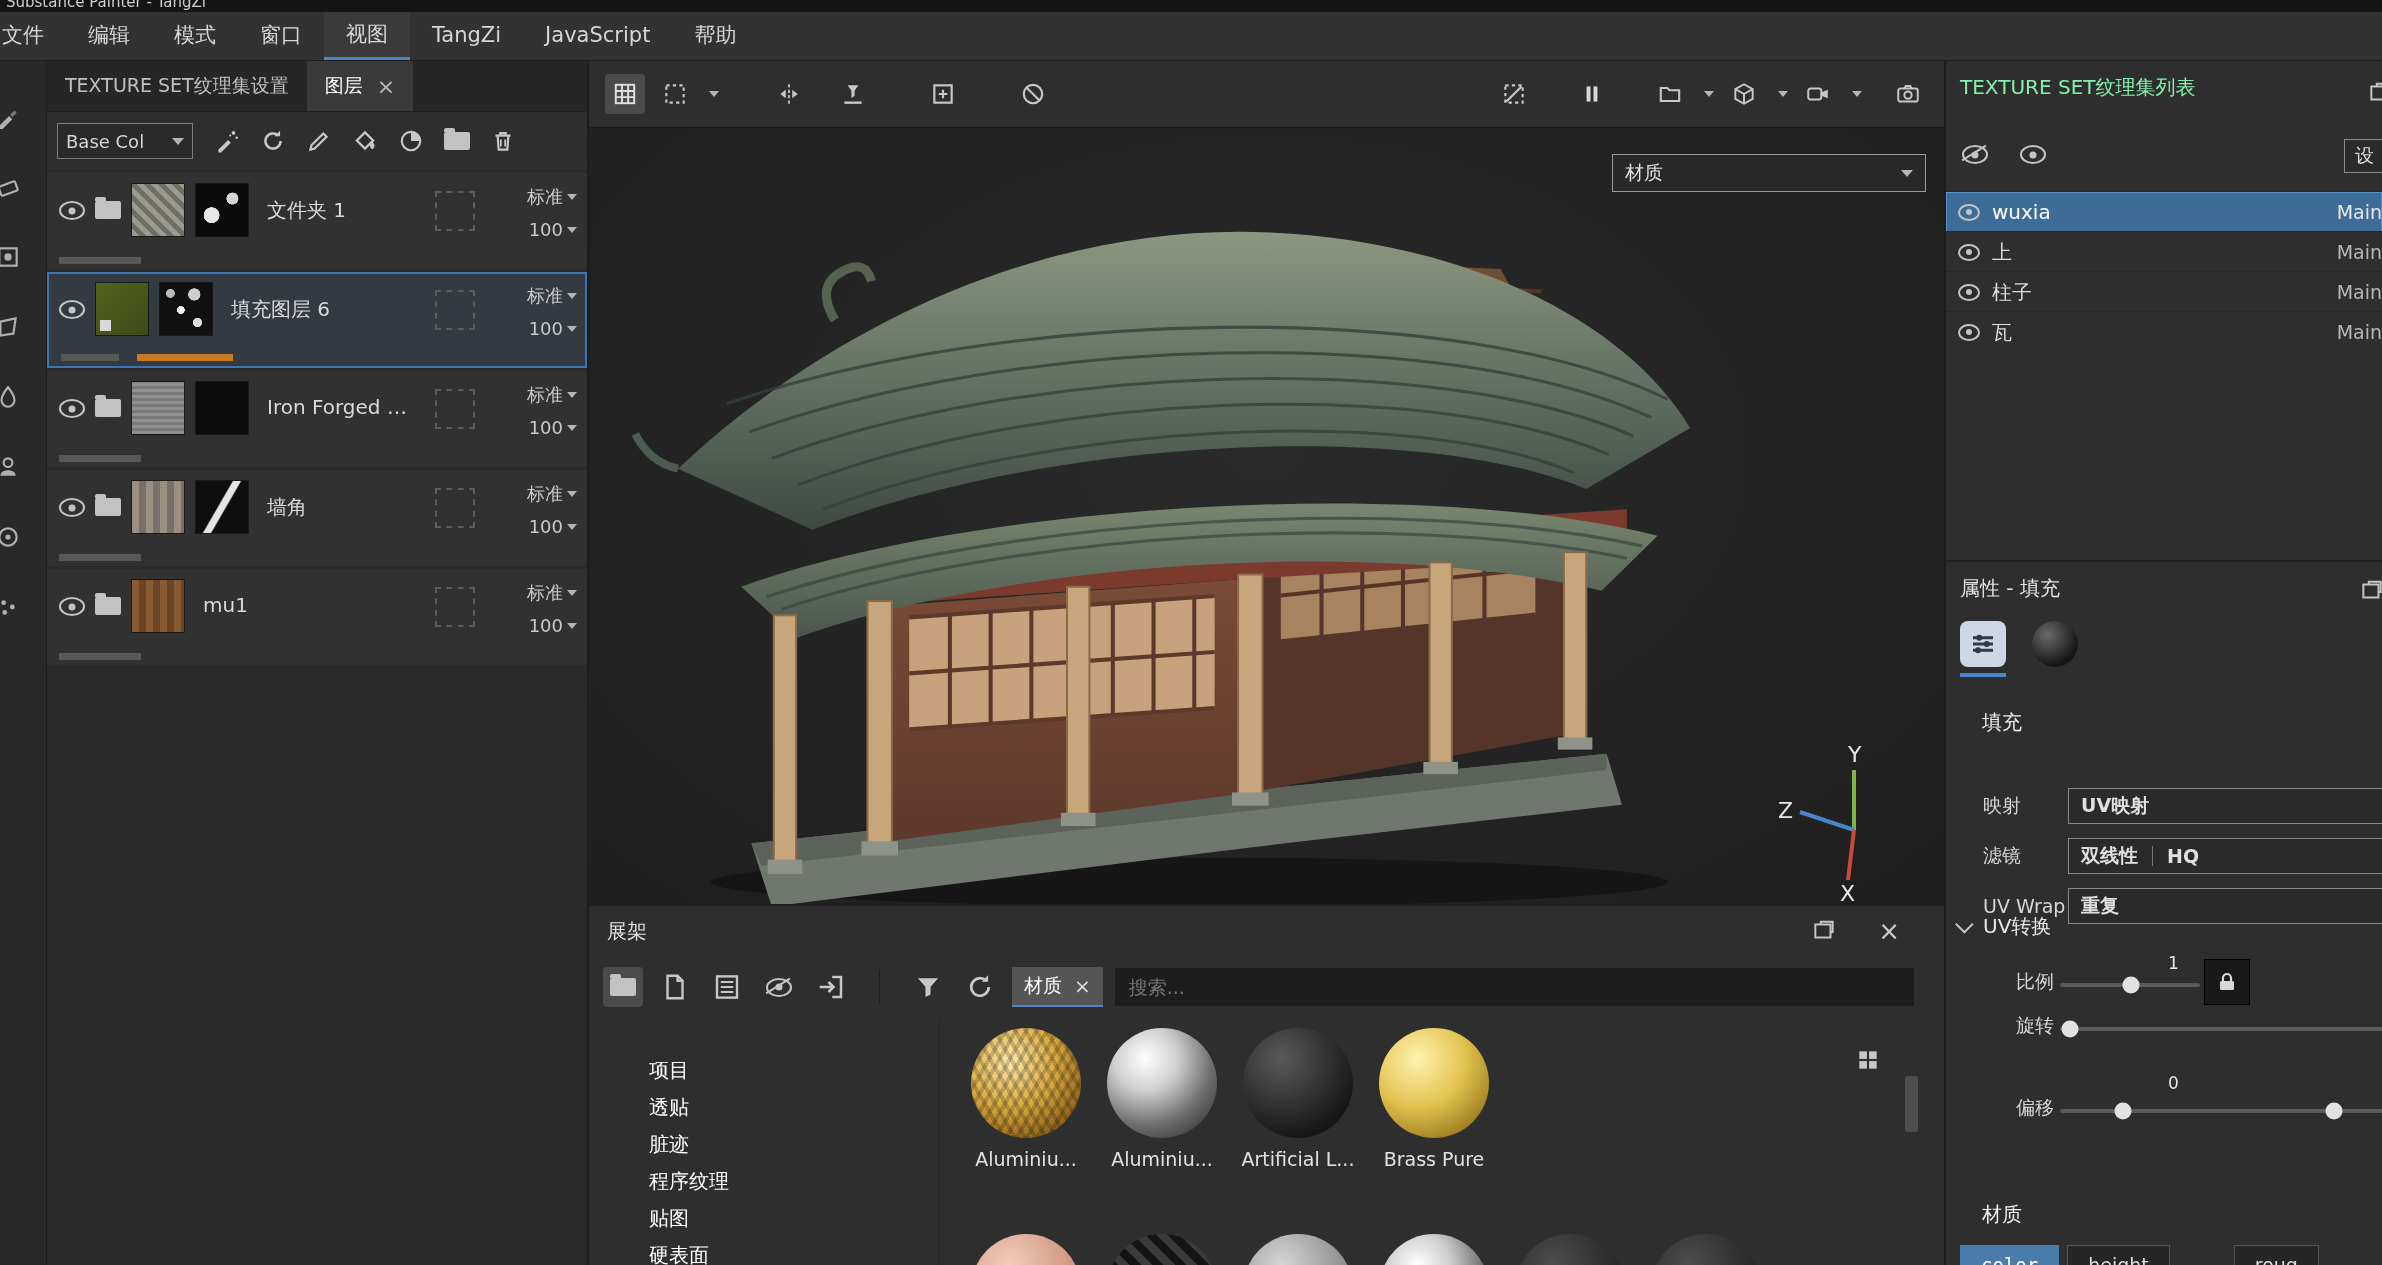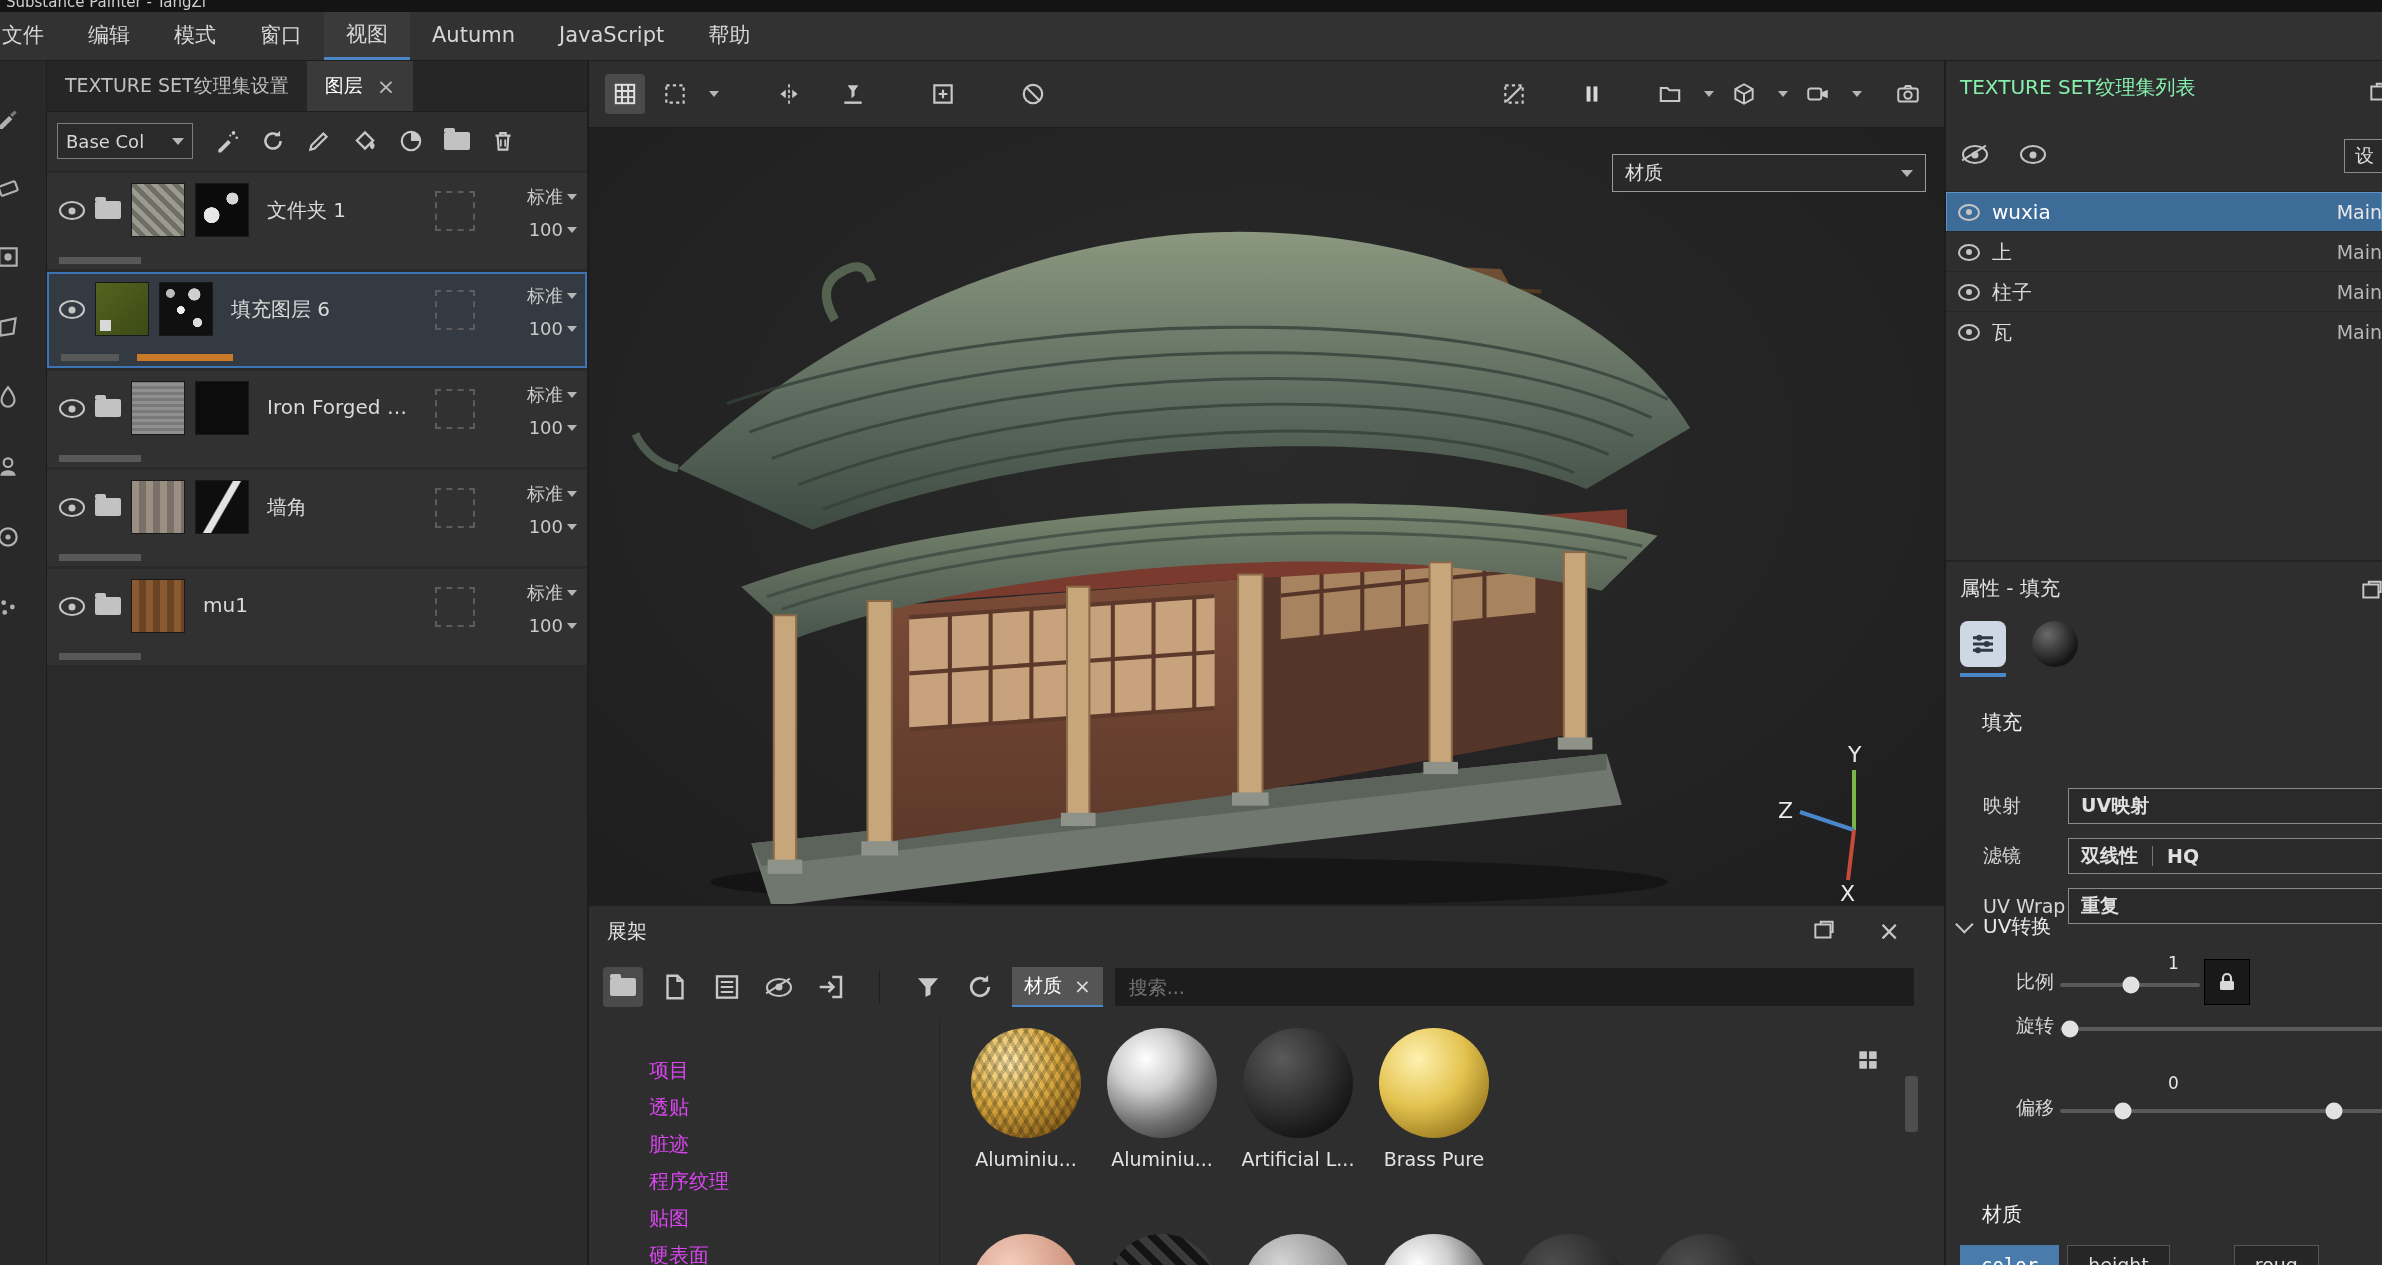--- a/index.html
+++ b/index.html
@@ -93,21 +93,21 @@
   .shelf-header{height:50px;display:flex;align-items:center;padding:0 18px;font-size:20px;color:#e2e2e2;}
   .shelf-header .spacer{flex:1;}
   .shelf-x{font-size:26px;color:#c8c8c8;margin:0 26px 0 34px;}
   .shelf-toolbar{height:62px;display:flex;align-items:center;gap:12px;padding:0 14px;}
   .vdiv{width:1px;height:34px;background:#1f1f1f;margin:0 16px;}
   .chip{height:38px;background:#555;display:flex;align-items:center;padding:0 12px;font-size:19px;color:#fff;border-bottom:2px solid #4a86c8;flex:none;}
   .chip i{font-style:normal;}
   .chip-x{margin-left:12px;font-size:20px;color:#ddd;}
   .search{flex:1;height:38px;background:#1d1d1d;border:none;outline:none;color:#bbb;font-size:19px;padding:0 14px;font-family:inherit;margin-right:16px;}
   .shelf-body{flex:1;display:flex;min-height:0;position:relative;}
-  .cats{width:351px;border-right:1px solid #242424;padding:34px 0 0 60px;box-sizing:border-box;font-size:20px;line-height:37px;color:#d946ef;}
+  .cats{width:351px;border-right:1px solid #242424;padding:34px 0 0 60px;box-sizing:border-box;font-size:20px;line-height:37px;color:#ffffff;}
   .cats div{white-space:nowrap;}
   .mats{flex:1;position:relative;padding:10px 0 0 30px;overflow:hidden;}
   .mat-row{display:flex;gap:24px;}
   .mat-row.second{position:absolute;left:30px;top:216px;}
   .mtile{width:112px;display:flex;flex-direction:column;align-items:center;flex:none;}
   .sphere{width:110px;height:110px;border-radius:50%;flex:none;}
   .mlabel{margin-top:10px;font-size:19px;color:#e2e2e2;white-space:nowrap;}
   .s-gold{background:repeating-linear-gradient(60deg,rgba(0,0,0,.18) 0 4px,transparent 4px 9px),repeating-linear-gradient(-60deg,rgba(0,0,0,.18) 0 4px,transparent 4px 9px),radial-gradient(circle at 35% 30%,#ffe9a8,#d9a93f 45%,#7a4f10 88%);}
   .s-chrome{background:radial-gradient(circle at 35% 28%,#ffffff,#cfcfcf 30%,#6f6f6f 62%,#2e2e2e 92%);}
   .s-black{background:radial-gradient(circle at 35% 28%,#5a5a5a,#1c1c1c 68%,#050505);}
@@ -166,21 +166,21 @@
   <div class="titlebar">
     <span>Substance Painter - TangZi</span>
   </div>
 
   <div class="menubar">
     <span class="menu-item">文件</span>
     <span class="menu-item">编辑</span>
     <span class="menu-item">模式</span>
     <span class="menu-item">窗口</span>
     <span class="menu-item active">视图</span>
-    <span class="menu-item">Autumn</span>
+    <span class="menu-item">TangZi</span>
     <span class="menu-item">JavaScript</span>
     <span class="menu-item">帮助</span>
   </div>
 
   <div class="main">
 
     <div class="strip">
       <span class="ibtn">
           <svg viewBox="0 0 24 24">
             <path d="M4 20l9-9 3 3-9 9H4z" fill="#c8c8c8"></path>

